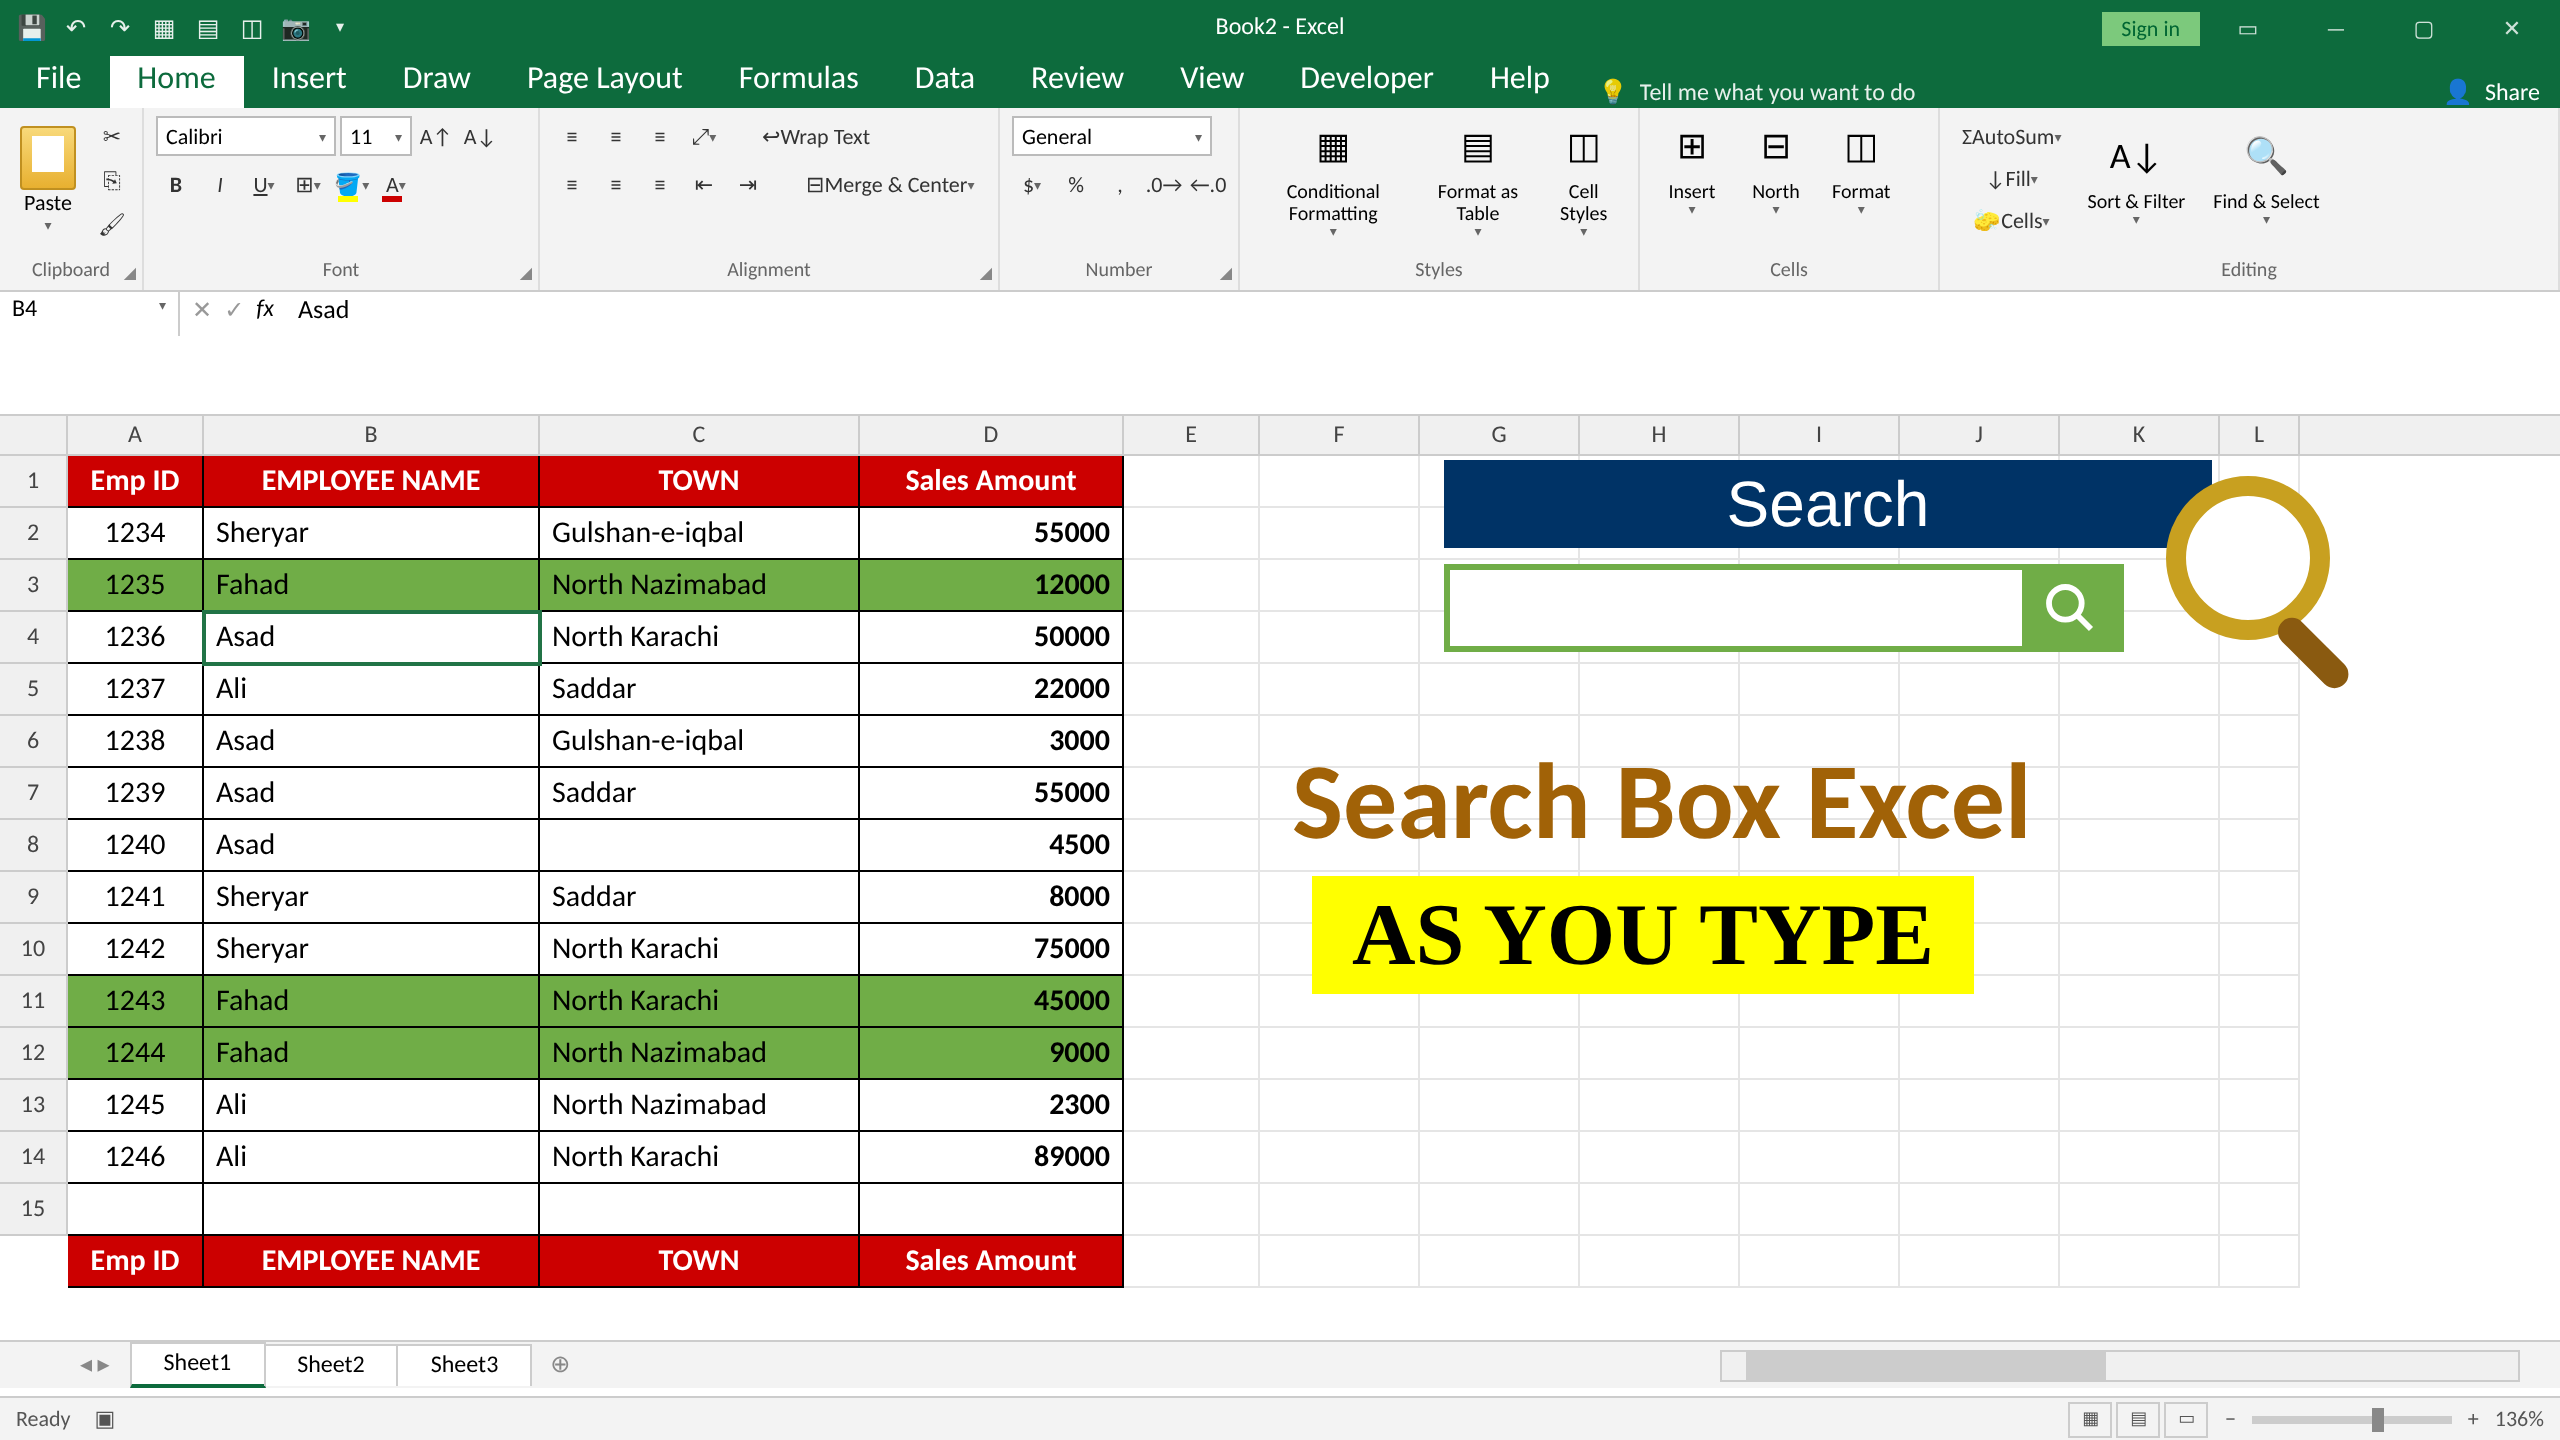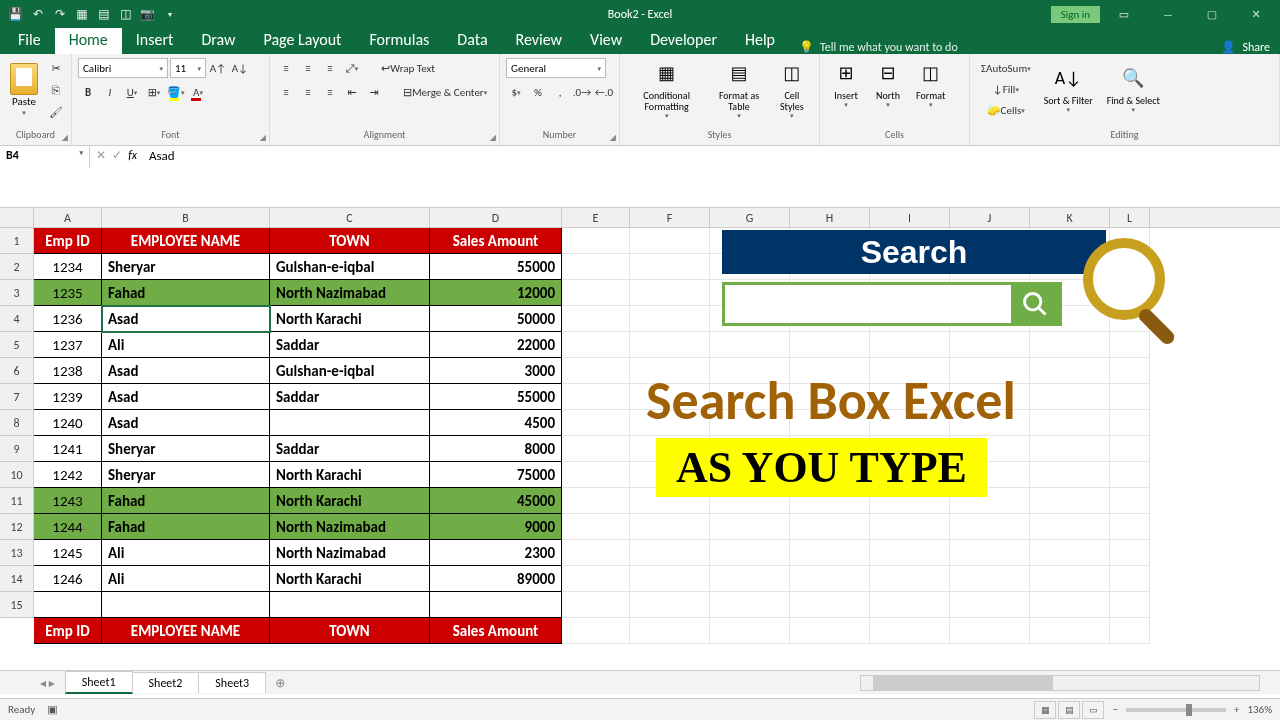--- a/index.html
+++ b/index.html
@@ -33,21 +33,21 @@
 .paste-icon::before { content: ""; position: absolute; top: 4px; left: 5px; right: 5px; height: 18px; background: #fff; }
 .font-name { width: 90px; height: 20px; border: 1px solid #bbb; background: #fff; font-size: 11px; padding: 0 4px; display: flex; align-items: center; justify-content: space-between; }
 .font-size { width: 36px; height: 20px; border: 1px solid #bbb; background: #fff; font-size: 11px; padding: 0 4px; display: flex; align-items: center; justify-content: space-between; }
 .dd-arrow { font-size: 7px; color: #666; }
 .big-btn { display: flex; flex-direction: column; align-items: center; padding: 2px 6px; font-size: 10px; text-align: center; line-height: 1.1; }
 .big-btn-icon { width: 28px; height: 28px; margin-bottom: 2px; display: flex; align-items: center; justify-content: center; font-size: 18px; }
 .number-fmt { width: 100px; height: 20px; border: 1px solid #bbb; background: #fff; font-size: 11px; padding: 0 4px; display: flex; align-items: center; justify-content: space-between; }
 
 
 .fbar { height: 62px; border-bottom: 1px solid #ccc; display: flex; background: #fff; }
-.namebox { width: 90px; border-right: 1px solid #ccc; padding: 2px 6px; font-size: 12px; display: flex; align-items: flex-start; justify-content: space-between; height: 22px; font-weight: bold; }
+.namebox { width: 90px; border-right: 1px solid #ccc; padding: 2px 6px; font-size: 12px; display: flex; align-items: flex-start; justify-content: space-between; height: 22px; }
 .fx-btns { display: flex; align-items: flex-start; padding: 2px 6px; gap: 6px; height: 22px; }
 .fx-input { flex: 1; padding: 2px 6px; font-size: 13px; }
 
 
 .grid-wrap { position: relative; }
 .colhdr-row { display: flex; height: 20px; background: #f0f0f0; border-bottom: 1px solid #ccc; }
 .corner { width: 34px; border-right: 1px solid #ccc; background: #f0f0f0; }
 .colhdr { border-right: 1px solid #ccc; display: flex; align-items: center; justify-content: center; font-size: 12px; color: #444; background: #f0f0f0; }
 .grid-body { display: flex; }
 .rowhdrs { width: 34px; }
@@ -63,27 +63,27 @@
 .cD { width: 132px; }
 .cE { width: 68px; }
 .cF, .cG, .cH, .cI, .cJ, .cK { width: 80px; }
 .cL { width: 40px; }
 
 
 .thdr { background: #cc0000; color: #fff; font-weight: bold; justify-content: center; border-right: 1px solid #000; border-bottom: 1px solid #000; }
 .tcell { border-right: 1px solid #000; border-bottom: 1px solid #000; font-family: Calibri; }
 .tcell.center { justify-content: center; font-weight: normal; }
 .tcell.right { justify-content: flex-end; font-weight: bold; }
-.tcell.bold { font-weight: bold; }
+.tcell.bold { font-weight: normal; }
 .highlight { background: #70ad47; }
 .sel-cell { outline: 2px solid #217346; outline-offset: -1px; z-index: 2; position: relative; }
 
 
 .overlay { position: absolute; }
-.search-banner { left: 688px; top: 2px; width: 384px; height: 44px; background: #003366; color: #fff; display: flex; align-items: center; justify-content: center; font-size: 32px; font-weight: bold; font-family: Arial; }
+.search-banner { left: 688px; top: 2px; width: 384px; height: 44px; background: #003366; color: #fff; display: flex; align-items: center; justify-content: center; font-size: 32px; font-weight: normal; font-family: Arial; }
 .search-box { left: 688px; top: 54px; width: 340px; height: 44px; border: 3px solid #70ad47; background: #fff; display: flex; }
 .search-box-btn { width: 48px; background: #70ad47; display: flex; align-items: center; justify-content: center; margin-left: auto; }
 .magnifier { left: 1040px; top: 6px; width: 120px; height: 120px; }
 .title1 { left: 612px; top: 140px; font-size: 54px; font-weight: bold; color: #a16207; font-family: "Calibri", serif; white-space: nowrap; }
 .title2 { left: 622px; top: 210px; background: #ffff00; padding: 4px 20px; font-size: 44px; font-weight: bold; font-family: "Times New Roman", serif; }
 
 
 .sheettabs { position: absolute; bottom: 26px; left: 0; right: 0; height: 24px; background: #f3f3f3; border-top: 1px solid #ccc; display: flex; align-items: center; padding-left: 30px; font-size: 12px; }
 .sheet-nav { display: flex; gap: 4px; padding: 0 10px; color: #888; }
 .sheet-tab { padding: 3px 16px; border: 1px solid #ccc; background: #fff; border-bottom: none; margin-right: -1px; }

